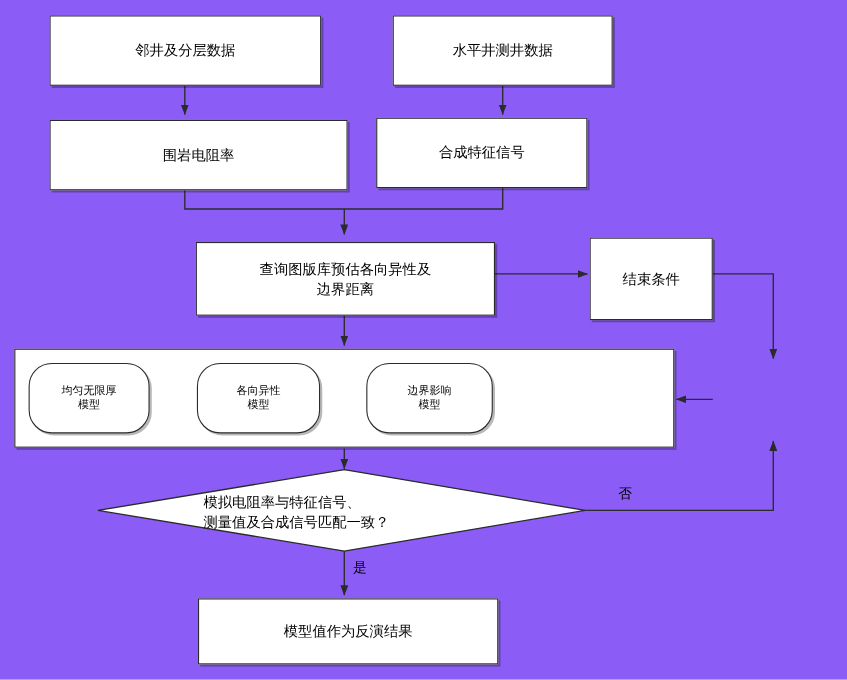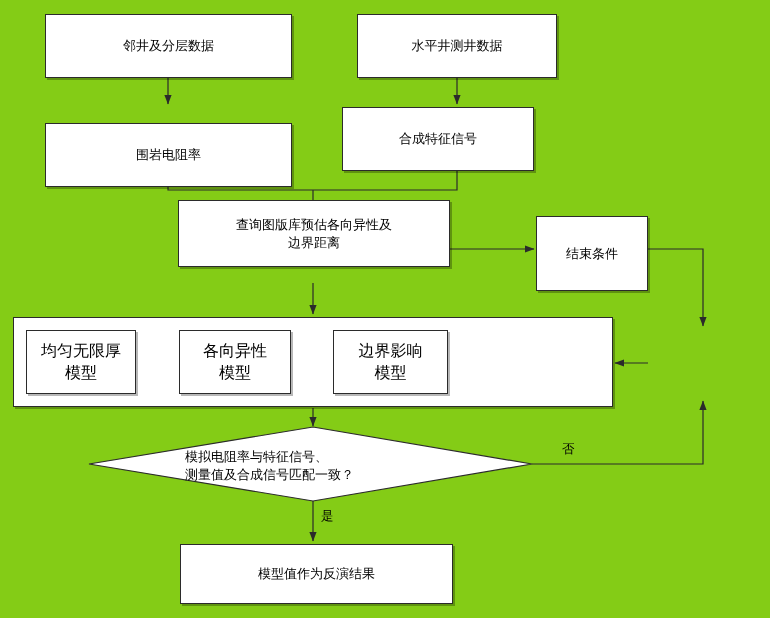--- a/index.html
+++ b/index.html
@@ -7,21 +7,21 @@
     padding: 0;
     background: #ffffff;
   }
   body {
     font-family: "Liberation Serif", "DejaVu Serif", serif;
   }
   #canvas {
     position: relative;
     width: 770px;
     height: 618px;
-    background: #84cc16;
+    background: #8b5cf6;
     overflow: hidden;
   }
   svg#wires {
     position: absolute;
     left: 0;
     top: 0;
     width: 770px;
     height: 618px;
     pointer-events: none;
   }
@@ -33,21 +33,22 @@
     display: flex;
     align-items: center;
     justify-content: center;
     text-align: center;
     line-height: 1.35;
     color: #000000;
     font-size: 13px;
     box-shadow: 2px 2px 0 rgba(0,0,0,0.28);
   }
   .node.sub {
-    font-size: 16px;
+    font-size: 10px;
+    border-radius: 21px;
   }
   .group-box {
     position: absolute;
     box-sizing: border-box;
     border: 1px solid #2b2b2b;
     background: #ffffff;
     box-shadow: 2px 2px 0 rgba(0,0,0,0.28);
   }
   .diamond-label {
     position: absolute;
@@ -96,25 +97,25 @@
 
     <path d="M532,464 L703,464 L703,401" stroke="#2b2b2b" stroke-width="1.2" fill="none" marker-end="url(#arrow)"></path>
 
     <path d="M313,501 L313,541" stroke="#2b2b2b" stroke-width="1.2" fill="none" marker-end="url(#arrow)"></path>
   </svg>
 
   <div class="node" style="left:45px; top:14px; width:247px; height:64px;">邻井及分层数据</div>
 
   <div class="node" style="left:357px; top:14px; width:200px; height:64px;">水平井测井数据</div>
 
-  <div class="node" style="left:45px; top:123px; width:247px; height:64px;font-family:Liberation Serif, serif;">围岩电阻率</div>
+  <div class="node" style="left:45px; top:109px; width:271px; height:64px;font-family:Liberation Serif, serif;">围岩电阻率</div>
 
   <div class="node" style="left:342px; top:107px; width:192px; height:64px;text-align:center;">合成特征信号</div>
 
-  <div class="node" style="left:178px; top:200px; width:272px; height:67px; white-space:pre-line;">查询图版库预估各向异性及
+  <div class="node" style="left:178px; top:220px; width:272px; height:67px; white-space:pre-line;">查询图版库预估各向异性及
 边界距离</div>
 
   <div class="node" style="left:536px; top:216px; width:112px; height:75px;">结束条件</div>
 
   <div class="group-box" style="left:13px; top:317px; width:600px; height:90px;"></div>
 
   <div class="node sub" style="left:26px; top:330px; width:110px; height:64px; white-space:pre-line;">均匀无限厚
 模型</div>
 
   <div class="node sub" style="left:179px; top:330px; width:112px; height:64px; white-space:pre-line;">各向异性

